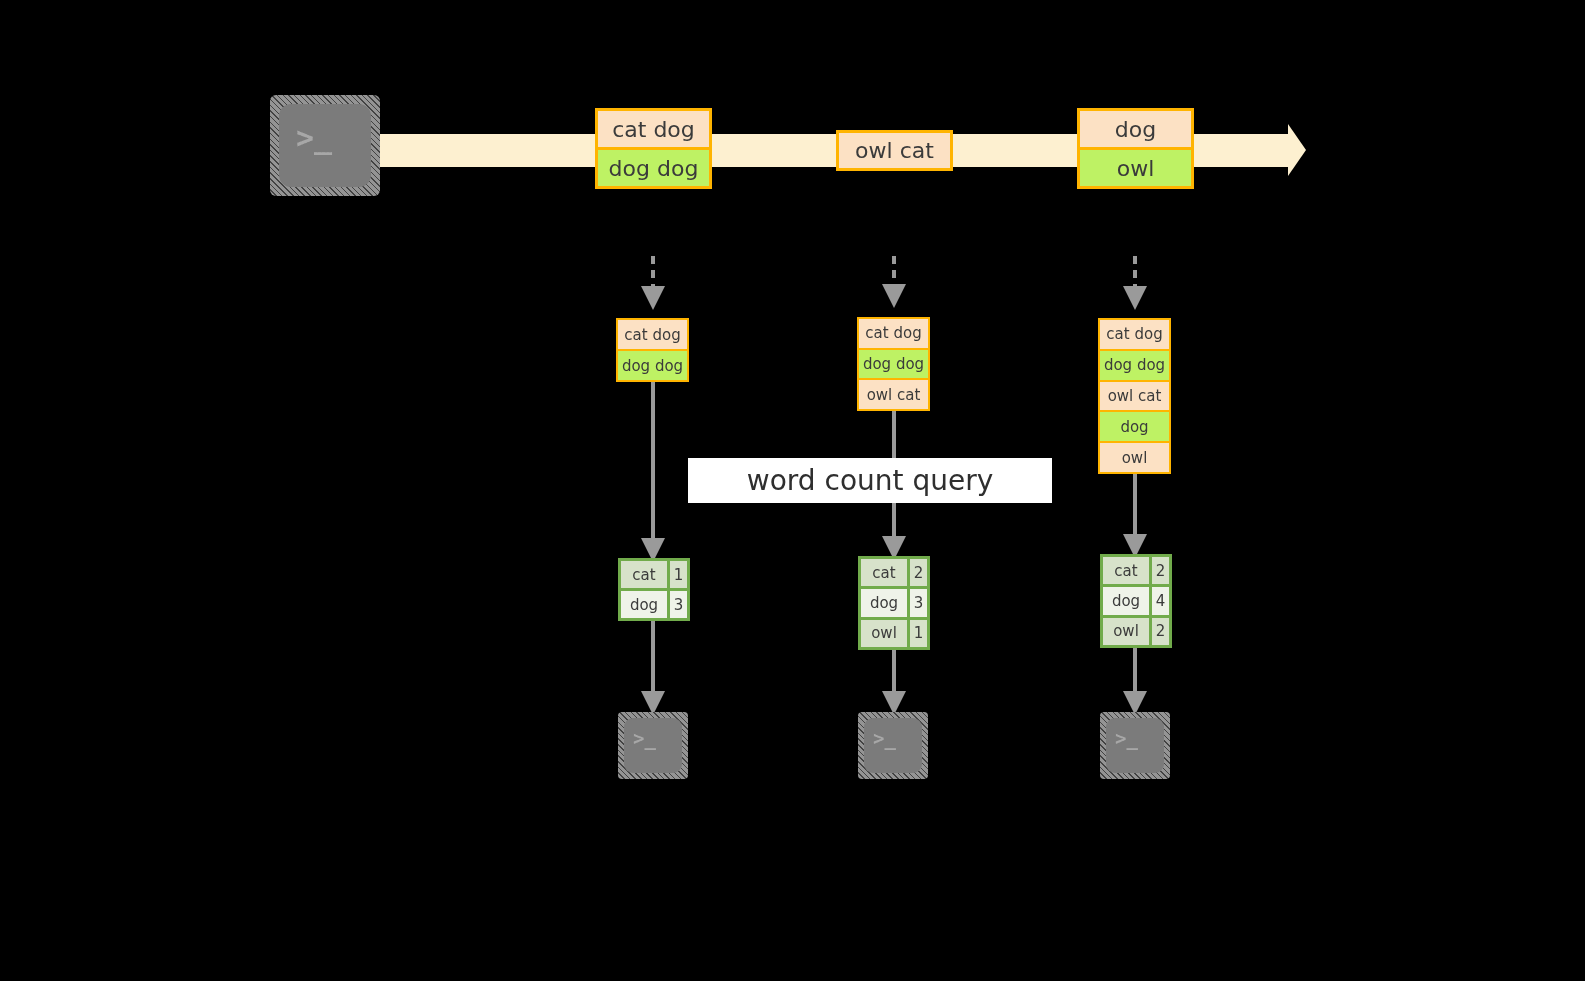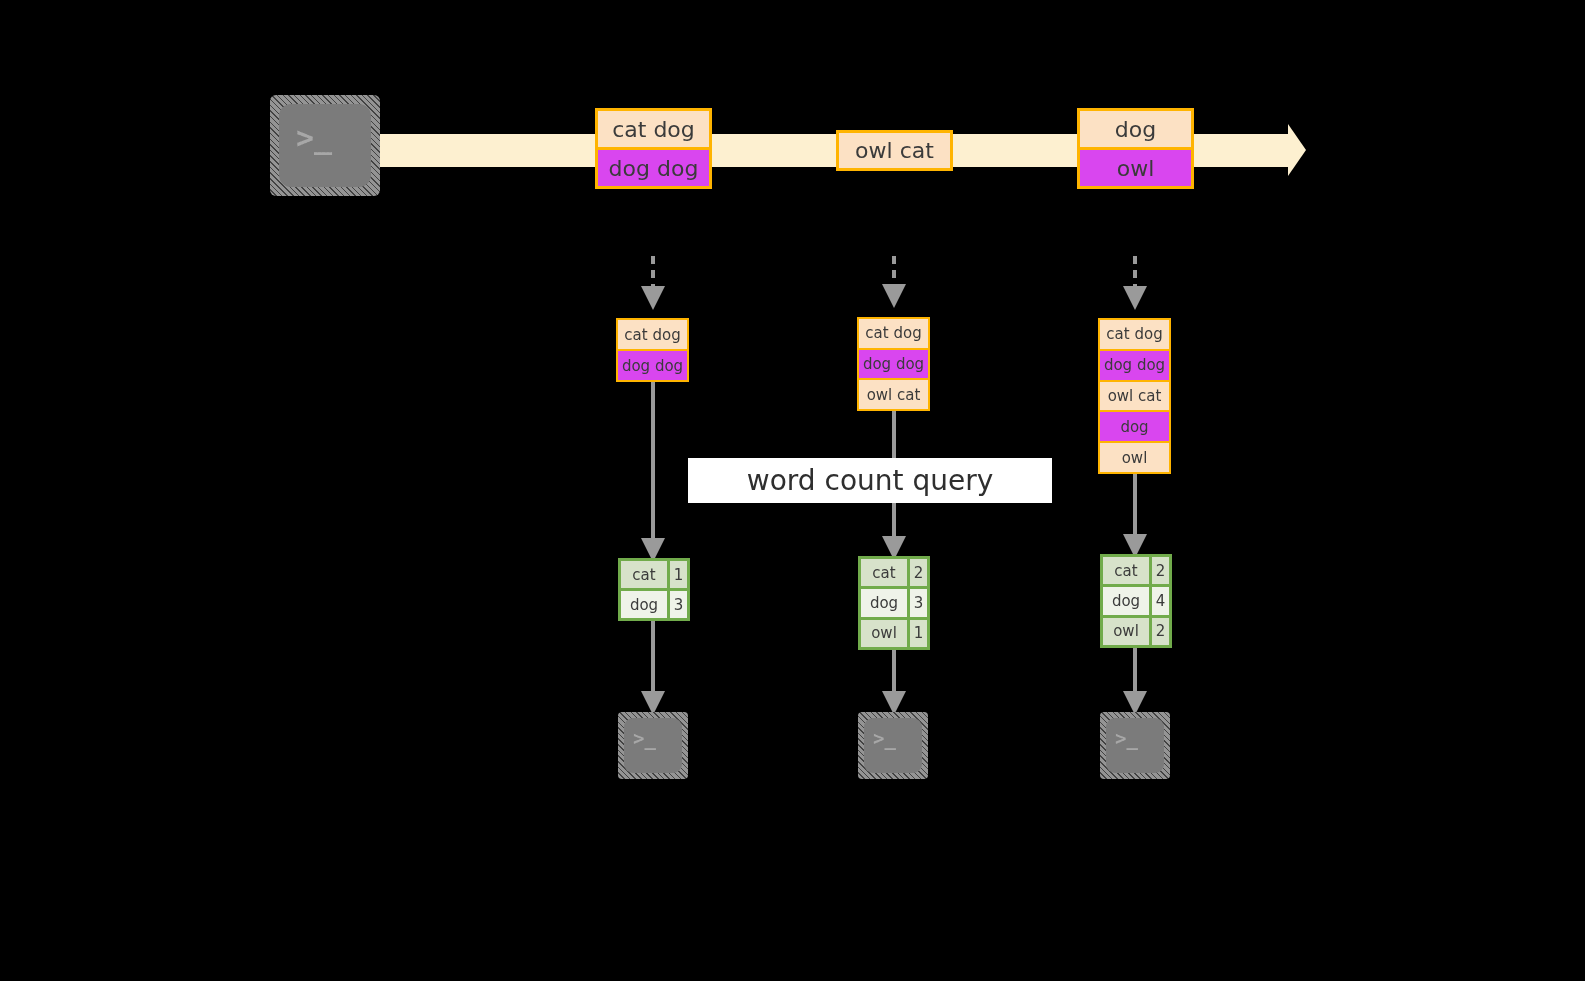--- a/index.html
+++ b/index.html
@@ -72,21 +72,21 @@
   .evt-cell {
     flex: 1 1 auto;
     display: flex;
     align-items: center;
     justify-content: center;
     color: #3b3b3b;
     box-sizing: border-box;
     white-space: nowrap;
   }
   .evt-cell.dark  { background: #fce1c4; }
-  .evt-cell.light { background: #d946ef; }
+  .evt-cell.light { background: #bef264; }
   .evt-cell + .evt-cell { border-top: 3px solid #ffb400; }
 
   
   .evt-box.top { font-size: 22px; }
   
   .evt-box.buf { font-size: 15px; }
   .evt-box.buf .evt-cell + .evt-cell { border-top: 2px solid #ffb400; }
   .evt-box.buf { border-width: 2px; }
 
   

